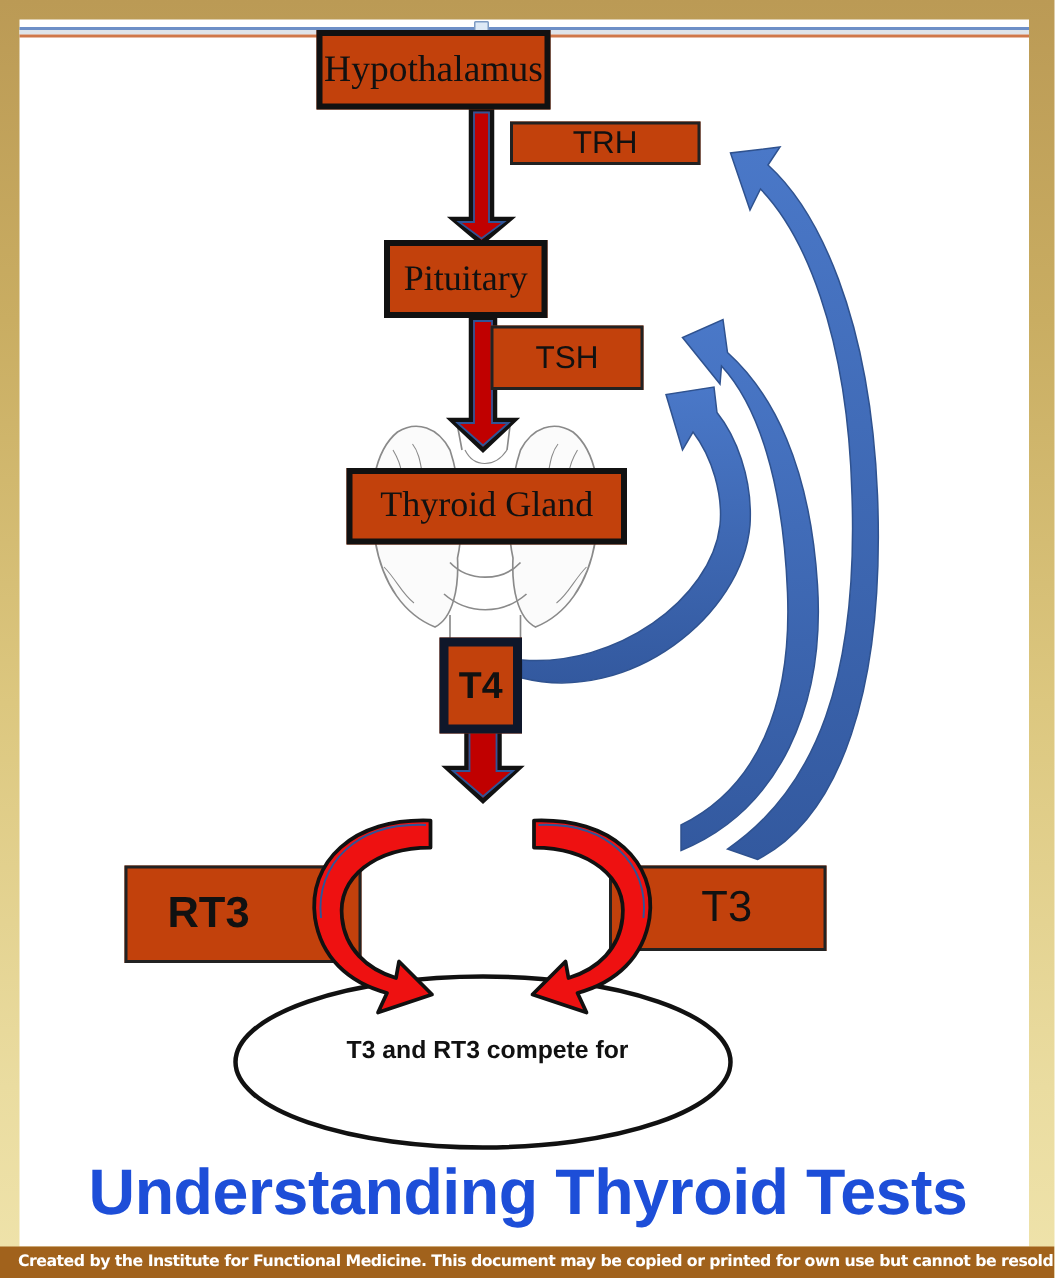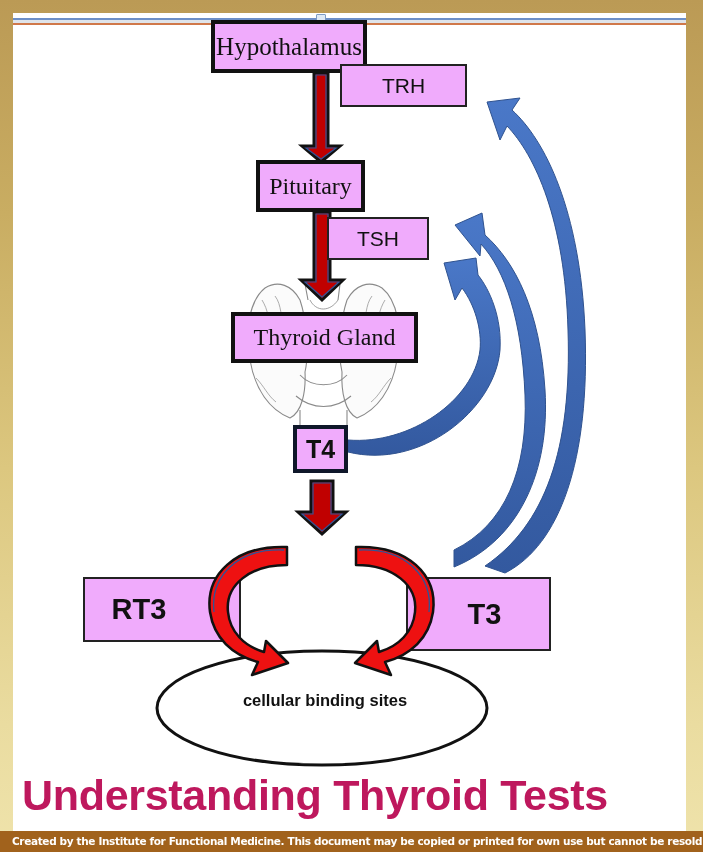--- a/index.html
+++ b/index.html
@@ -21,41 +21,41 @@
     position: absolute; left: 0; top: 831px; width: 703px; height: 21px;
     background: #a1621c; color: #ffffff;
     font-family: "DejaVu Sans", sans-serif; font-size: 10.5px; font-weight: bold;
     line-height: 21px; white-space: nowrap; text-indent: 12px; letter-spacing: -0.35px;
     overflow: hidden;
   }
 
   svg.diagram { position: absolute; left: 0; top: 0; }
 
   .box {
-    position: absolute; background: #f0abfc; box-sizing: border-box;
+    position: absolute; background: #c2410c; box-sizing: border-box;
     display: flex; align-items: center; justify-content: center; white-space: nowrap;
   }
   .serif { font-family: "Liberation Serif", serif; color: #111; }
   .sans { font-family: "Liberation Sans", sans-serif; color: #111; }
 
   #box-hypothalamus { left: 211px; top: 20px; width: 156px; height: 53px; border: 4px solid #111; font-size: 25px; }
-  #box-trh { left: 340px; top: 64px; width: 127px; height: 43px; border: 2px solid #222; font-size: 21px; }
+  #box-trh { left: 340px; top: 81px; width: 127px; height: 29px; border: 2px solid #222; font-size: 21px; }
   #box-pituitary { left: 256px; top: 160px; width: 109px; height: 52px; border: 4px solid #111; font-size: 24px; }
   #box-tsh { left: 327px; top: 217px; width: 102px; height: 43px; border: 2px solid #222; font-size: 21px; }
   #box-thyroid { left: 231px; top: 312px; width: 187px; height: 51px; border: 4px solid #111; font-size: 24px; }
-  #box-t4 { left: 293px; top: 425px; width: 55px; height: 48px; border: 4px solid #0f172a; font-size: 25px; font-weight: bold; }
+  #box-t4 { left: 293px; top: 425px; width: 55px; height: 64px; border: 6px solid #0f172a; font-size: 25px; font-weight: bold; }
   #box-rt3 { left: 83px; top: 577px; width: 158px; height: 65px; border: 2px solid #222; font-size: 29px; font-weight: bold; }
-  #box-t3 { left: 406px; top: 577px; width: 145px; height: 74px; border: 2px solid #222; font-size: 29px; font-weight: bold; }
+  #box-t3 { left: 406px; top: 577px; width: 145px; height: 57px; border: 2px solid #222; font-size: 29px; font-weight: normal; }
   .ellipse-text {
     position: absolute; left: 170px; top: 690px; width: 310px; text-align: center;
     font-family: "Liberation Sans", sans-serif; font-weight: bold; font-size: 16.5px; line-height: 21px; color: #111;
   }
   .title {
-    position: absolute; left: 22px; top: 771px; width: 660px; text-align: left;
-    font-family: "Liberation Sans", sans-serif; font-weight: bold; font-size: 43px; color: #be185d;
+    position: absolute; left: 22px; top: 771px; width: 660px; text-align: center;
+    font-family: "Liberation Sans", sans-serif; font-weight: bold; font-size: 43px; color: #1d4ed8;
     letter-spacing: -0.3px; white-space: nowrap;
   }
 </style>
 </head>
 <body>
 
 <div class="page"></div>
 <div class="rule-blue"></div>
 <div class="rule-gray"></div>
 <div class="rule-orange"></div>
@@ -138,18 +138,18 @@
     <path d="M287,547 C235,545 205,575 210,612 C214,638 232,655 258,662 L252,675 L288,663 L266,641 L264,652 C244,646 230,632 228,612 C225,585 250,565 287,565 Z" fill="#ee1111" stroke="#111" stroke-width="2.5" stroke-linejoin="round"></path>
     <path d="M284,550 C238,548 210,576 214,612" fill="none" stroke="#2f5597" stroke-width="1.3"></path>
   </g>
   <g>
     <path d="M356,547 C408,545 438,575 433,612 C429,638 411,655 385,662 L391,675 L355,663 L377,641 L379,652 C399,646 413,632 415,612 C418,585 393,565 356,565 Z" fill="#ee1111" stroke="#111" stroke-width="2.5" stroke-linejoin="round"></path>
     <path d="M359,550 C405,548 433,576 429,612" fill="none" stroke="#2f5597" stroke-width="1.3"></path>
   </g>
 </svg>
 
 <div class="ellipse-text">
-  <div>cellular binding sites</div>
+  <div>T3 and RT3 compete for</div>
 </div>
 
 <div class="title">Understanding Thyroid Tests</div>
 
 <div class="footer">Created by the Institute for Functional Medicine. This document may be copied or printed for own use but cannot be resold or repurposed for commercial</div>
 
 </body></html>

